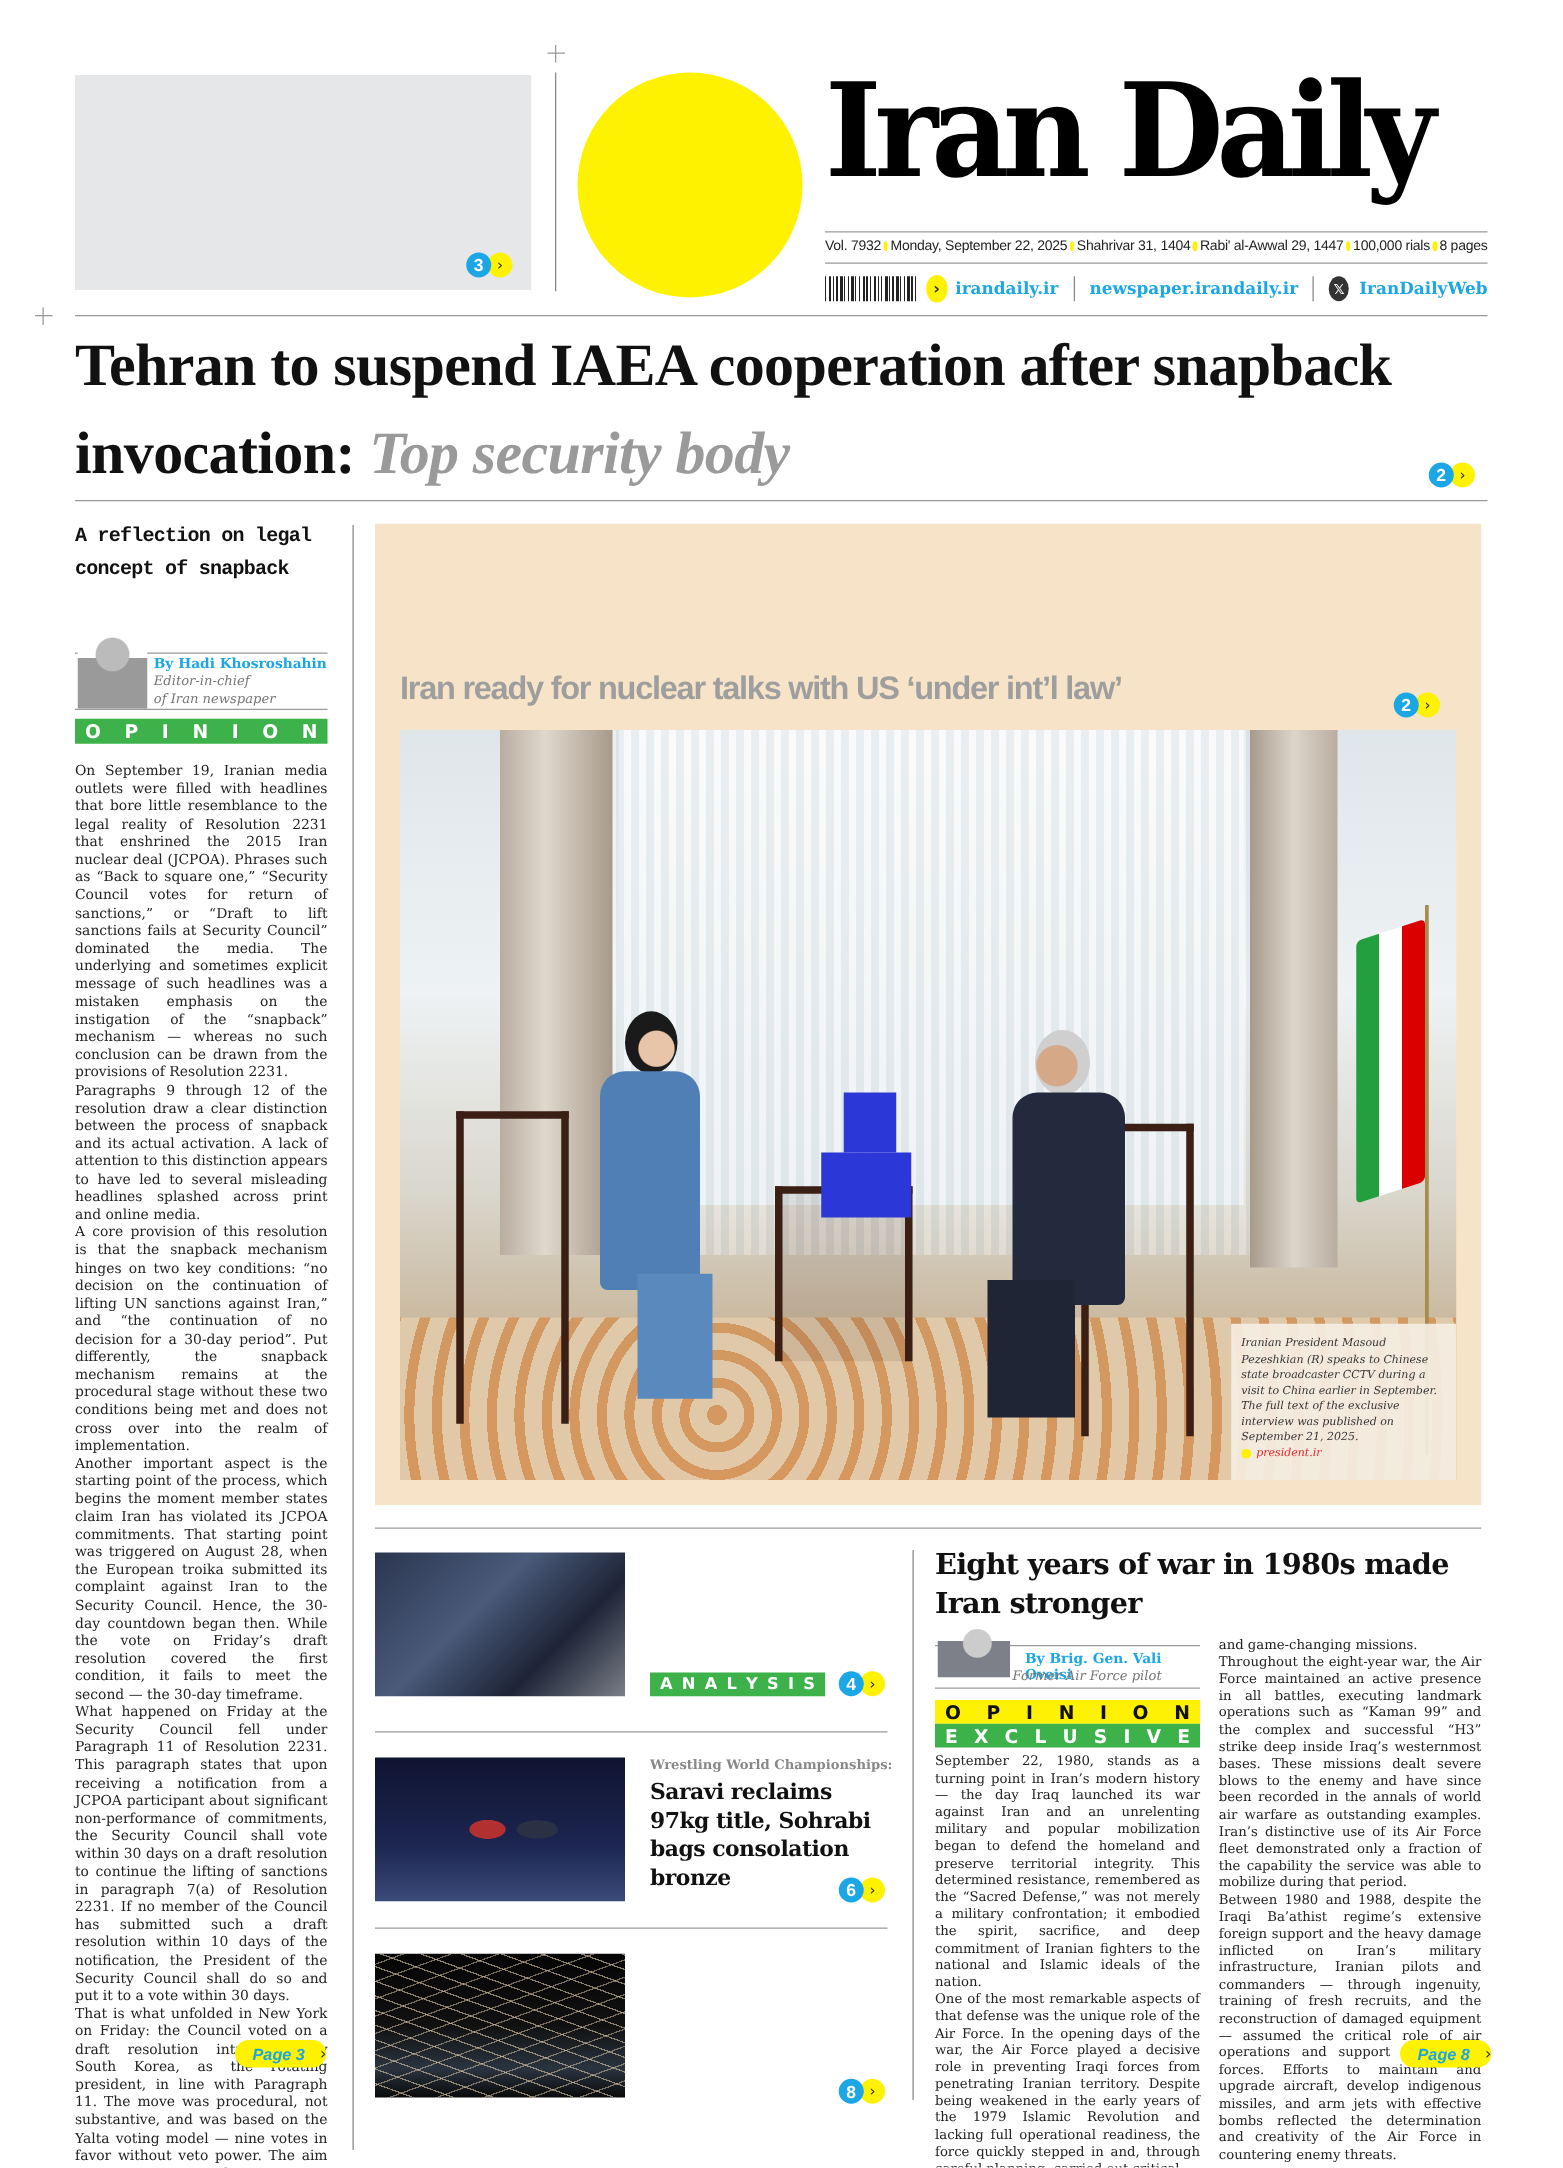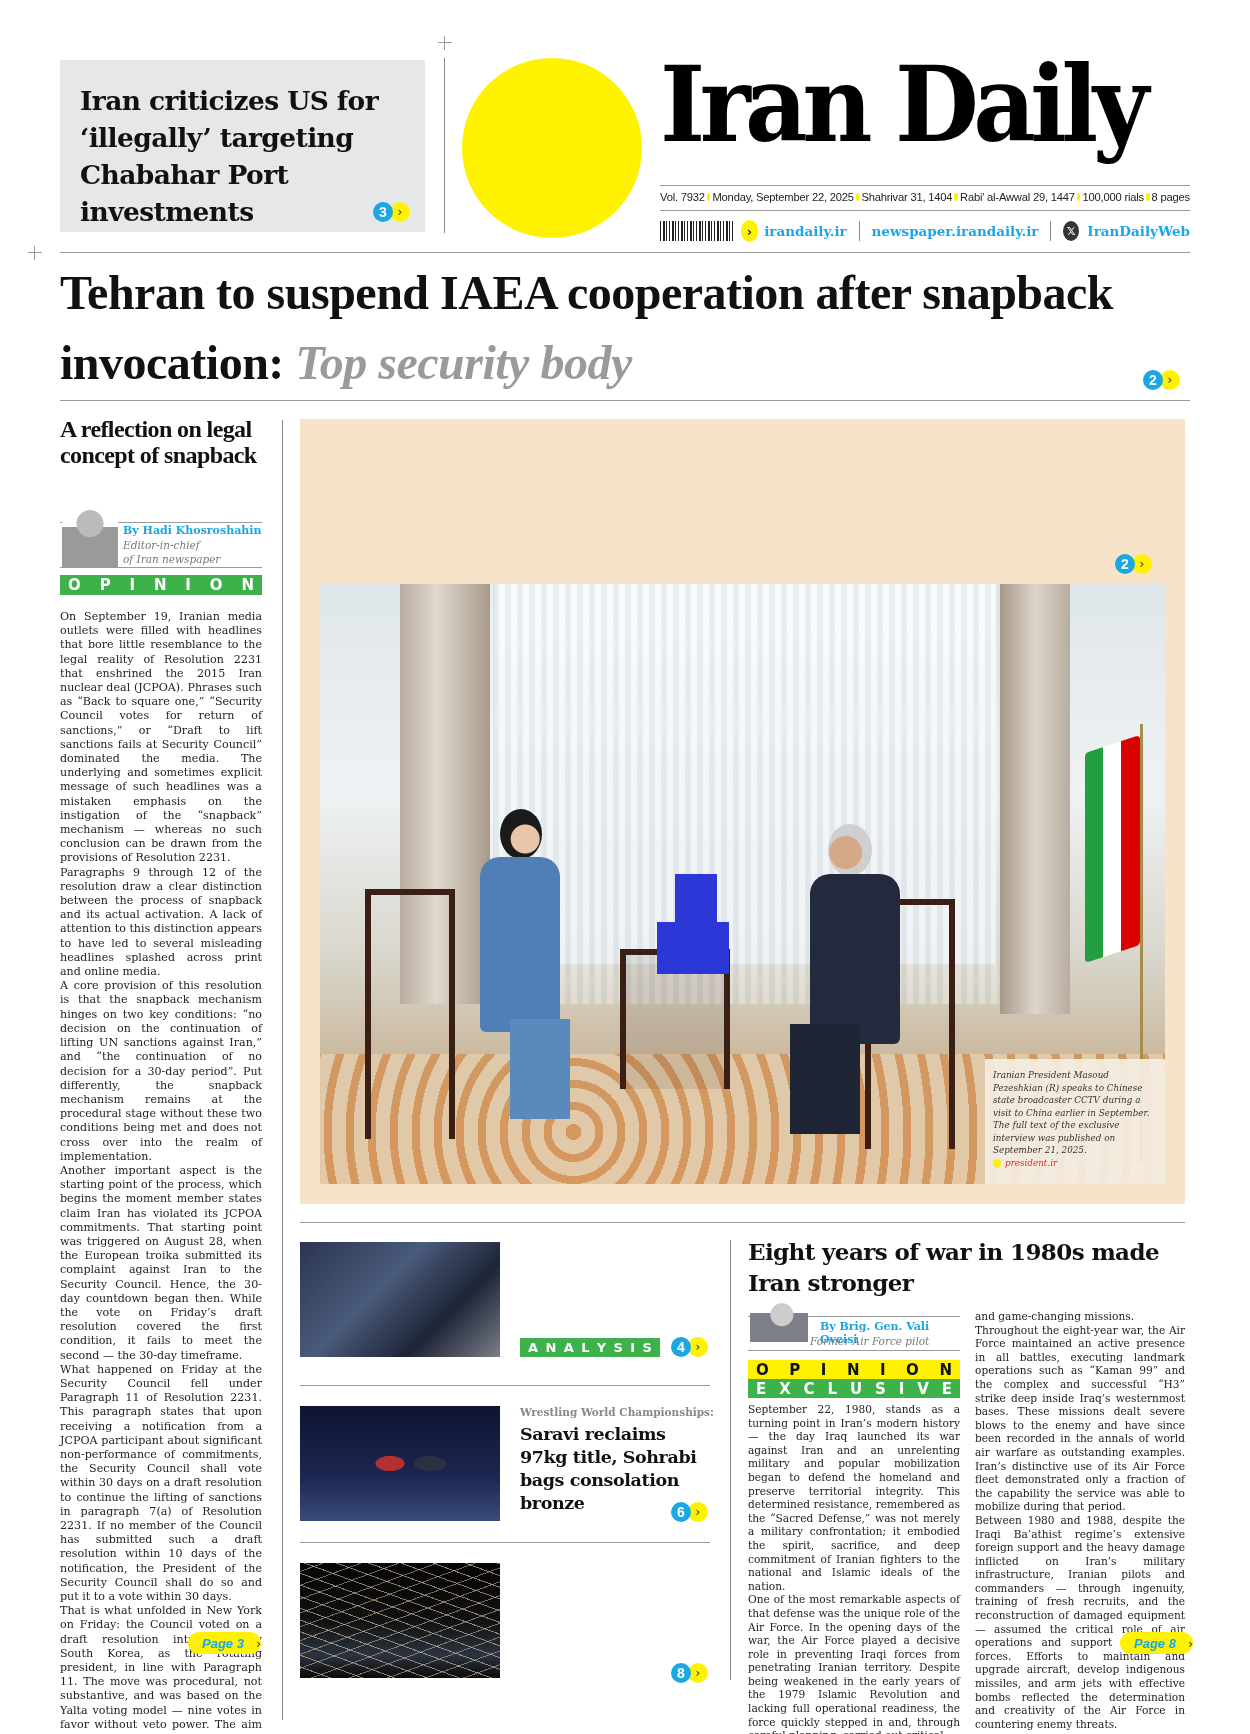--- a/index.html
+++ b/index.html
@@ -24,21 +24,21 @@
   .dot { display: inline-block; width: 8px; height: 8px; border-radius: 50%; background: #fff200; margin: 0 2px; }
   .links { left: 660px; top: 218px; width: 530px; height: 26px; display: flex; align-items: center; font-family: "DejaVu Serif", serif; font-weight: bold; font-size: 13.5px; color: #1ba6e5; }
   .barcode { width: 90px; height: 20px; background: repeating-linear-gradient(90deg, #222 0 1px, #fff 1px 3px, #222 3px 5px, #fff 5px 6px, #222 6px 7px, #fff 7px 9px); }
   .yc { width: 22px; height: 22px; border-radius: 50%; background: #fff200; display: inline-flex; align-items: center; justify-content: center; font-size: 13px; color: #333; font-family: "DejaVu Sans", sans-serif; margin: 0 6px 0 8px; }
   .xc { width: 20px; height: 20px; border-radius: 50%; background: #333; color: #fff; display: inline-flex; align-items: center; justify-content: center; font-size: 11px; font-family: "DejaVu Sans", sans-serif; margin: 0 8px 0 0; }
   .lsep { width: 1px; height: 20px; background: #888; margin: 0 12px; }
 
   .main-hl { left: 60px; top: 258px; width: 1130px; font-family: "Liberation Serif", serif; font-weight: bold; font-size: 48px; line-height: 70px; color: #111; letter-spacing: -0.5px; }
   .main-hl .sub { font-style: italic; color: #9a9a9a; }
 
-  .op-title { left: 60px; top: 416px; width: 210px; font-family: Liberation Serif, serif; font-weight: bold; font-size: 24px; line-height: 26px; letter-spacing: -0.6px; }
+  .op-title { left: 60px; top: 416px; width: 210px; font-family: Liberation Mono, monospace; font-weight: bold; font-size: 16px; line-height: 26px; letter-spacing: -0.6px; }
   .byline-wrap { left: 60px; top: 505px; width: 202px; height: 62px; }
   .byline-photo { position: absolute; left: 2px; top: 0; width: 56px; height: 62px; background: radial-gradient(circle at 50% 30%, #bbb 0 13px, transparent 14px), linear-gradient(180deg, #fff 0 35%, #9a9a9a 35% 100%); border-radius: 4px 4px 0 0; }
   .byline-name { position: absolute; left: 63px; top: 19px; font-weight: bold; font-size: 11px; color: #1ba6e5; font-family: "DejaVu Serif", serif; }
   .byline-role { position: absolute; left: 63px; top: 33px; font-style: italic; font-size: 10.5px; color: #777; line-height: 14px; font-family: "DejaVu Serif", serif; }
   .tag { height: 20px; display: flex; justify-content: space-between; align-items: center; padding: 0 8px; font-family: "DejaVu Sans", sans-serif; font-weight: bold; font-size: 15px; color: #fff; }
   .tag.green { background: #3db24a; }
   .tag.yellow { background: #fff200; color: #111; }
   .op-tag { left: 60px; top: 575px; width: 202px; }
 
   .col-text { font-family: "DejaVu Serif", serif; font-size: 11.1px; line-height: 14.2px; color: #222; text-align: justify; }
@@ -84,21 +84,20 @@
   .art2-col1 { left: 748px; top: 1403px; width: 212px; }
   .art2-col2 { left: 975px; top: 1310px; width: 210px; }
 </style>
 </head>
 <body>
 
 <div class="crop" style="left:438px;top:36px;"></div>
 <div class="crop" style="left:28px;top:246px;"></div>
 
 <div class="abs teaser-box">
-  <div class="teaser-title">Iran criticizes US for ‘illegally’ targeting Chabahar Port investments</div>
   <div class="pageref abs" style="left:313px;top:142px;">
     <span class="num">3</span>
     <span class="arr">›</span>
   </div>
 </div>
 
 <div class="abs vsep" style="left:444px;top:58px;height:175px;"></div>
 
 <div class="abs sun"></div>
 
@@ -171,20 +170,21 @@
 <div class="abs" style="left:188px;top:1632px;">
   <span class="pagepill">
       <span>Page 3</span>
       <span class="chev">›</span>
     </span>
 </div>
 
 <div class="abs vsep" style="left:282px;top:420px;height:1300px;"></div>
 
 <div class="abs feature">
+  <div class="feat-sub">Iran ready for nuclear talks with US ‘under int’l law’</div>
   <div class="pageref abs" style="left:815px;top:135px;">
     <span class="num">2</span>
     <span class="arr">›</span>
   </div>
   <div class="photo">
     <div class="window"></div>
     <div class="sheer"></div>
     <div class="curtain-l"></div>
     <div class="curtain-r"></div>
     <div class="carpet"></div>

